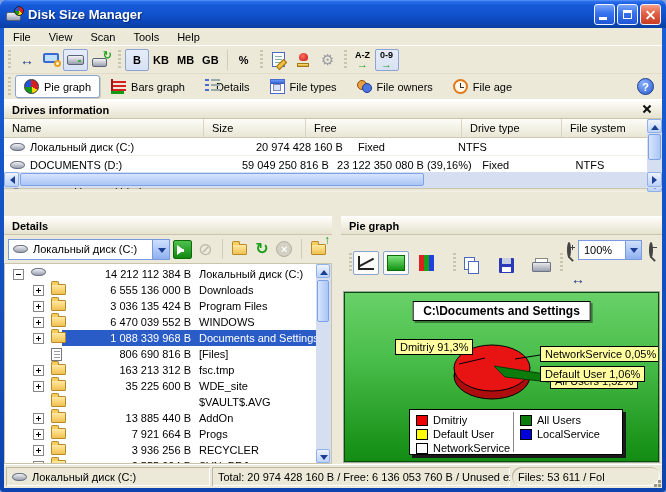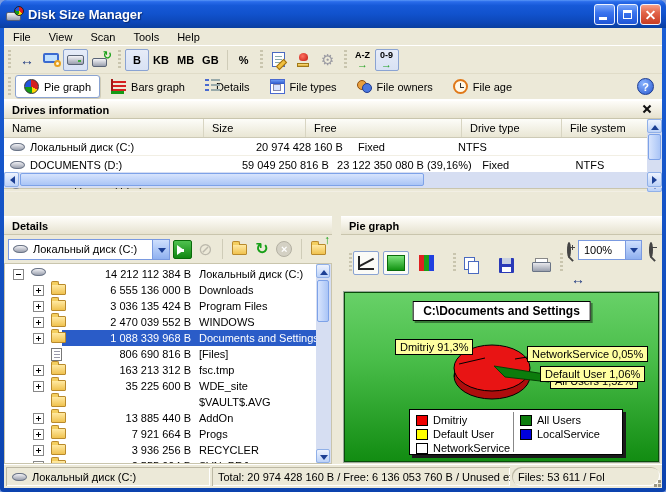--- a/index.html
+++ b/index.html
@@ -172,21 +172,21 @@
   .zcombo{width:64px;height:20px;background:#fff;border:1px solid #7a9ae0;display:flex;align-items:center;padding-left:5px;position:relative;}
   .zcombo .chev{position:absolute;right:0;top:0;width:16px;height:18px;background:linear-gradient(180deg,#cfe0fd,#8fb0f0);border-left:1px solid #7a9ae0;}
   .zcombo .chev::after{content:"";position:absolute;left:4px;top:7px;border:4px solid transparent;border-top:5px solid #1c3f94;}
   
   .chart{position:absolute;left:3px;right:3px;top:76px;bottom:2px;border:1px solid #0a4a0a;outline:1px solid #9aa79a;
     background:linear-gradient(180deg,#68d168 0%,#49bd49 40%,#128c12 100%);overflow:hidden;}
   .chart-title{position:absolute;left:50%;transform:translateX(-50%);top:8px;background:#fff;border:1px solid #000;
     padding:2px 10px;font-weight:bold;font-size:12px;white-space:nowrap;box-shadow:2px 2px 0 rgba(0,0,0,.4);}
   .callout{position:absolute;background:#ffffa0;border:1px solid #000;padding:1px 4px;font-size:11px;white-space:nowrap;}
   .co-dmitriy{left:50px;top:46px;}
-  .co-network{left:182px;top:53px;z-index:3;}
+  .co-network{left:195px;top:53px;z-index:3;}
   .co-default{left:195px;top:73px;z-index:3;}
   .co-allusers{left:205px;top:80px;z-index:1;}
   .legend{position:absolute;left:64px;top:116px;width:214px;height:46px;background:#fff;border:1px solid #000;
     box-shadow:3px 3px 0 #1a1a1a;}
   .legend .ldiv{position:absolute;left:103px;top:2px;bottom:2px;width:1px;background:#888;}
   .lcol{position:absolute;top:3px;}
   .lcol.left{left:6px;} .lcol.right{left:110px;}
   .litem{display:flex;align-items:center;gap:5px;height:14px;}
   .sw{width:12px;height:11px;border:1px solid #000;flex:none;}
   .sw-red{background:#ee0000;} .sw-yellow{background:#ffff00;} .sw-white{background:#ffffff;}
@@ -470,21 +470,21 @@
             <div class="tree-row lvl1">
               <span class="expander plus"></span>
               <span class="ticon li folder"></span>
               <span class="tsize">3 036 135 424 B</span>
               <span class="tname">Program Files</span>
             </div>
 
             <div class="tree-row lvl1">
               <span class="expander plus"></span>
               <span class="ticon li folder"></span>
-              <span class="tsize">2 470 039 552 B</span>
+              <span class="tsize">6 470 039 552 B</span>
               <span class="tname">WINDOWS</span>
             </div>
 
             <div class="tree-row lvl1 selected">
               <span class="expander plus"></span>
               <span class="ticon li folder"></span>
               <span class="tsize">1 088 339 968 B</span>
               <span class="tname">Documents and Settings</span>
             </div>
 

